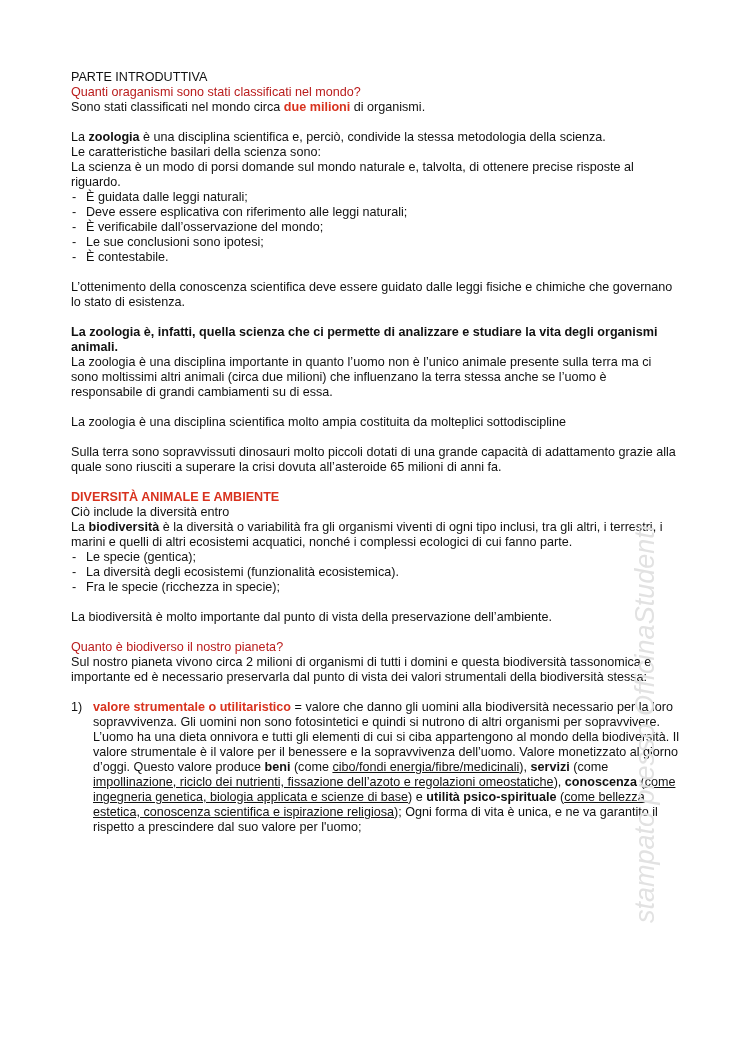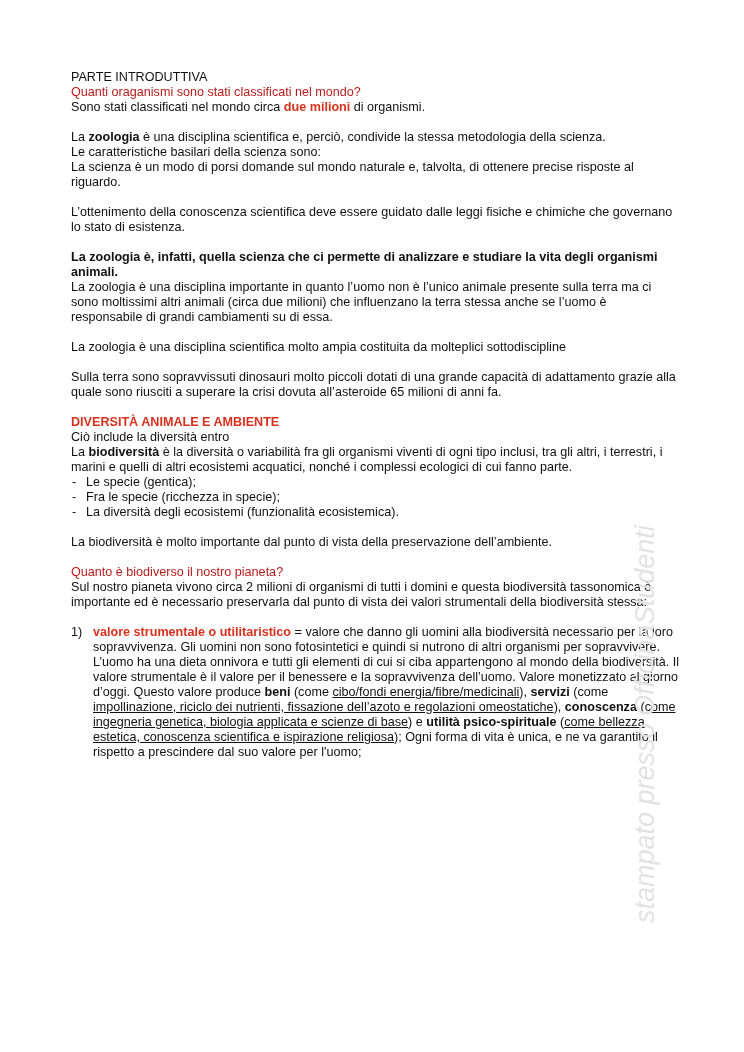--- a/index.html
+++ b/index.html
@@ -32,42 +32,49 @@
 
   <p>PARTE INTRODUTTIVA</p>
   <p class="red">Quanti oraganismi sono stati classificati nel mondo?</p>
   <p><span>Sono stati classificati nel mondo circa </span><span class="redb">due milioni</span><span> di organismi.</span></p>
 
   <div class="gap"></div>
 
   <p><span>La </span><b>zoologia</b><span> è una disciplina scientifica e, perciò, condivide la stessa metodologia della scienza.</span></p>
   <p>Le caratteristiche basilari della scienza sono:</p>
   <p>La scienza è un modo di porsi domande sul mondo naturale e, talvolta, di ottenere precise risposte al riguardo.</p>
+  <ul class="dash">
+    <li>È guidata dalle leggi naturali;</li>
+    <li>Deve essere esplicativa con riferimento alle leggi naturali;</li>
+    <li>È verificabile dall’osservazione del mondo;</li>
+    <li>Le sue conclusioni sono ipotesi;</li>
+    <li>È contestabile.</li>
+  </ul>
 
   <div class="gap"></div>
   <p>L’ottenimento della conoscenza scientifica deve essere guidato dalle leggi fisiche e chimiche che governano lo stato di esistenza.</p>
 
   <div class="gap"></div>
   <p><b>La zoologia è, infatti, quella scienza che ci permette di analizzare e studiare la vita degli organismi animali.</b></p>
   <p>La zoologia è una disciplina importante in quanto l’uomo non è l’unico animale presente sulla terra ma ci sono moltissimi altri animali (circa due milioni) che influenzano la terra stessa anche se l’uomo è responsabile di grandi cambiamenti su di essa.</p>
 
   <div class="gap"></div>
   <p>La zoologia è una disciplina scientifica molto ampia costituita da molteplici sottodiscipline</p>
 
   <div class="gap"></div>
   <p>Sulla terra sono sopravvissuti dinosauri molto piccoli dotati di una grande capacità di adattamento grazie alla quale sono riusciti a superare la crisi dovuta all’asteroide 65 milioni di anni fa.</p>
 
   <div class="gap"></div>
   <p class="redb">DIVERSITÀ ANIMALE E AMBIENTE</p>
   <p>Ciò include la diversità entro</p>
   <p><span>La </span><b>biodiversità</b><span> è la diversità o variabilità fra gli organismi viventi di ogni tipo inclusi, tra gli altri, i terrestri, i marini e quelli di altri ecosistemi acquatici, nonché i complessi ecologici di cui fanno parte.</span></p>
   <ul class="dash">
     <li>Le specie (gentica);</li>
+    <li>La diversità degli ecosistemi (funzionalità ecosistemica).</li>
     <li>Fra le specie (ricchezza in specie);</li>
-    <li>La diversità degli ecosistemi (funzionalità ecosistemica).</li>
   </ul>
 
   <div class="gap"></div>
   <p>La biodiversità è molto importante dal punto di vista della preservazione dell’ambiente.</p>
 
   <div class="gap"></div>
   <p class="red">Quanto è biodiverso il nostro pianeta?</p>
   <p>Sul nostro pianeta vivono circa 2 milioni di organismi di tutti i domini e questa biodiversità tassonomica è importante ed è necessario preservarla dal punto di vista dei valori strumentali della biodiversità stessa:</p>
 
   <div class="gap"></div>

